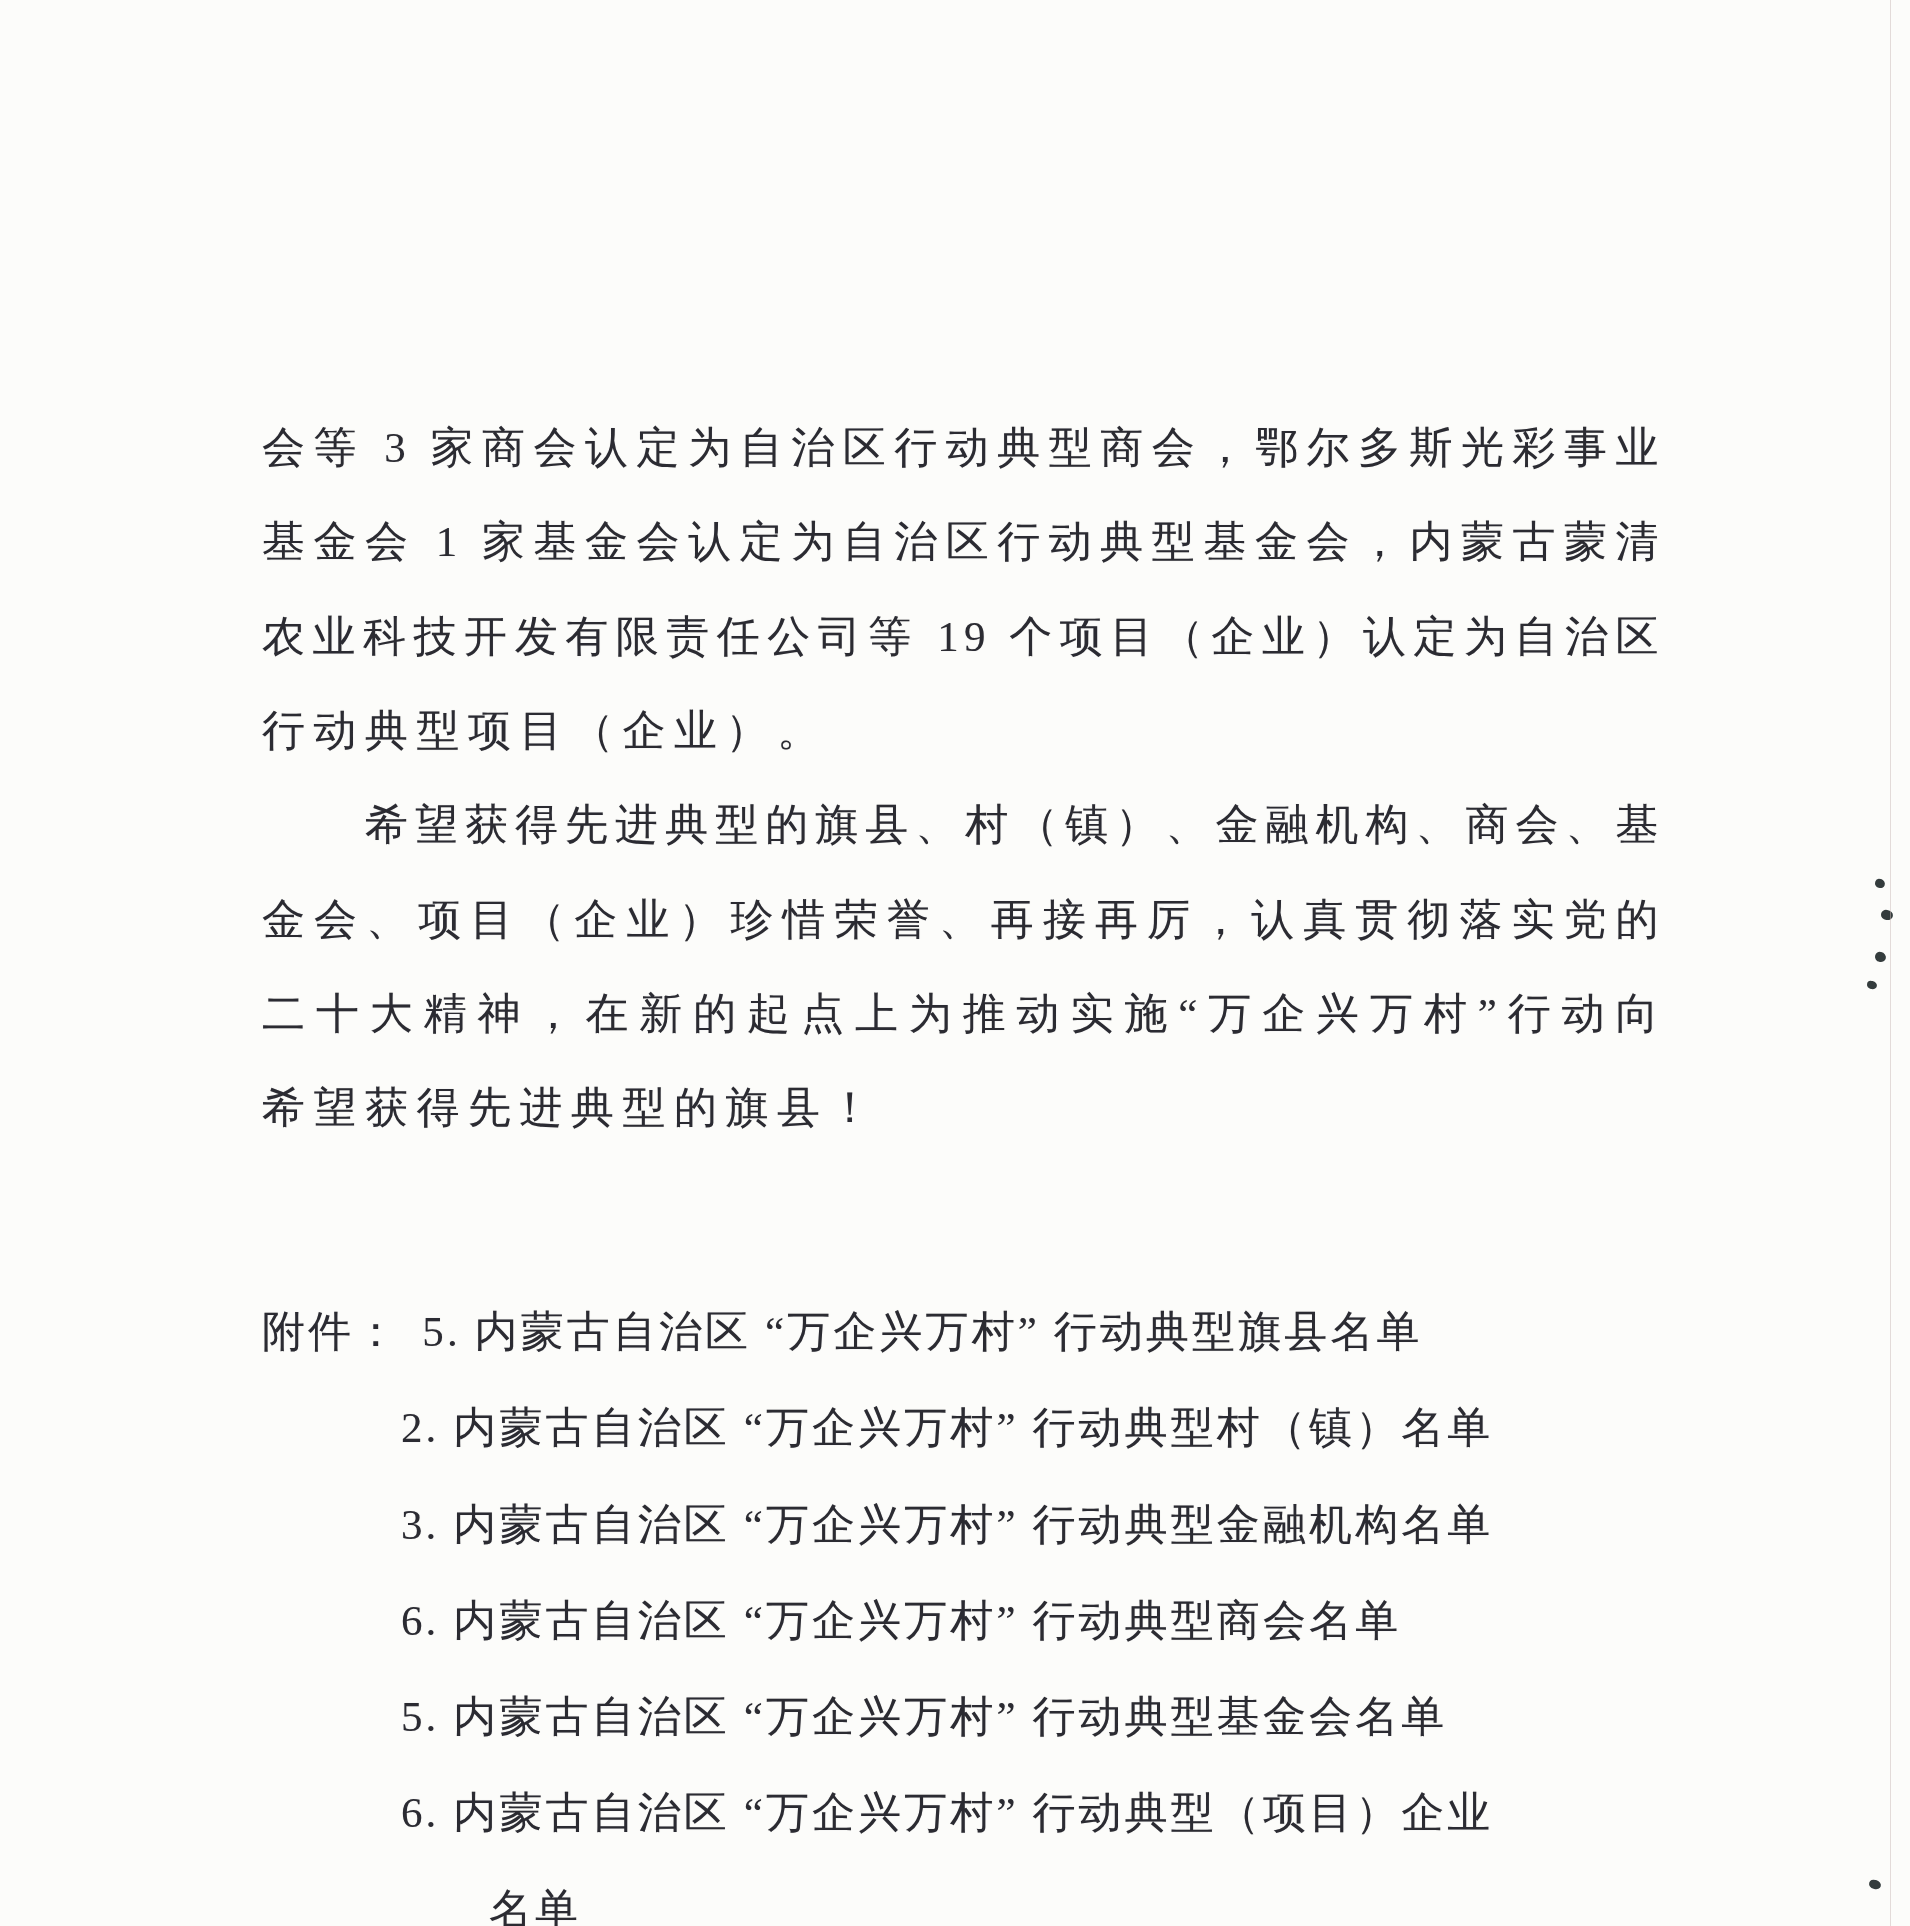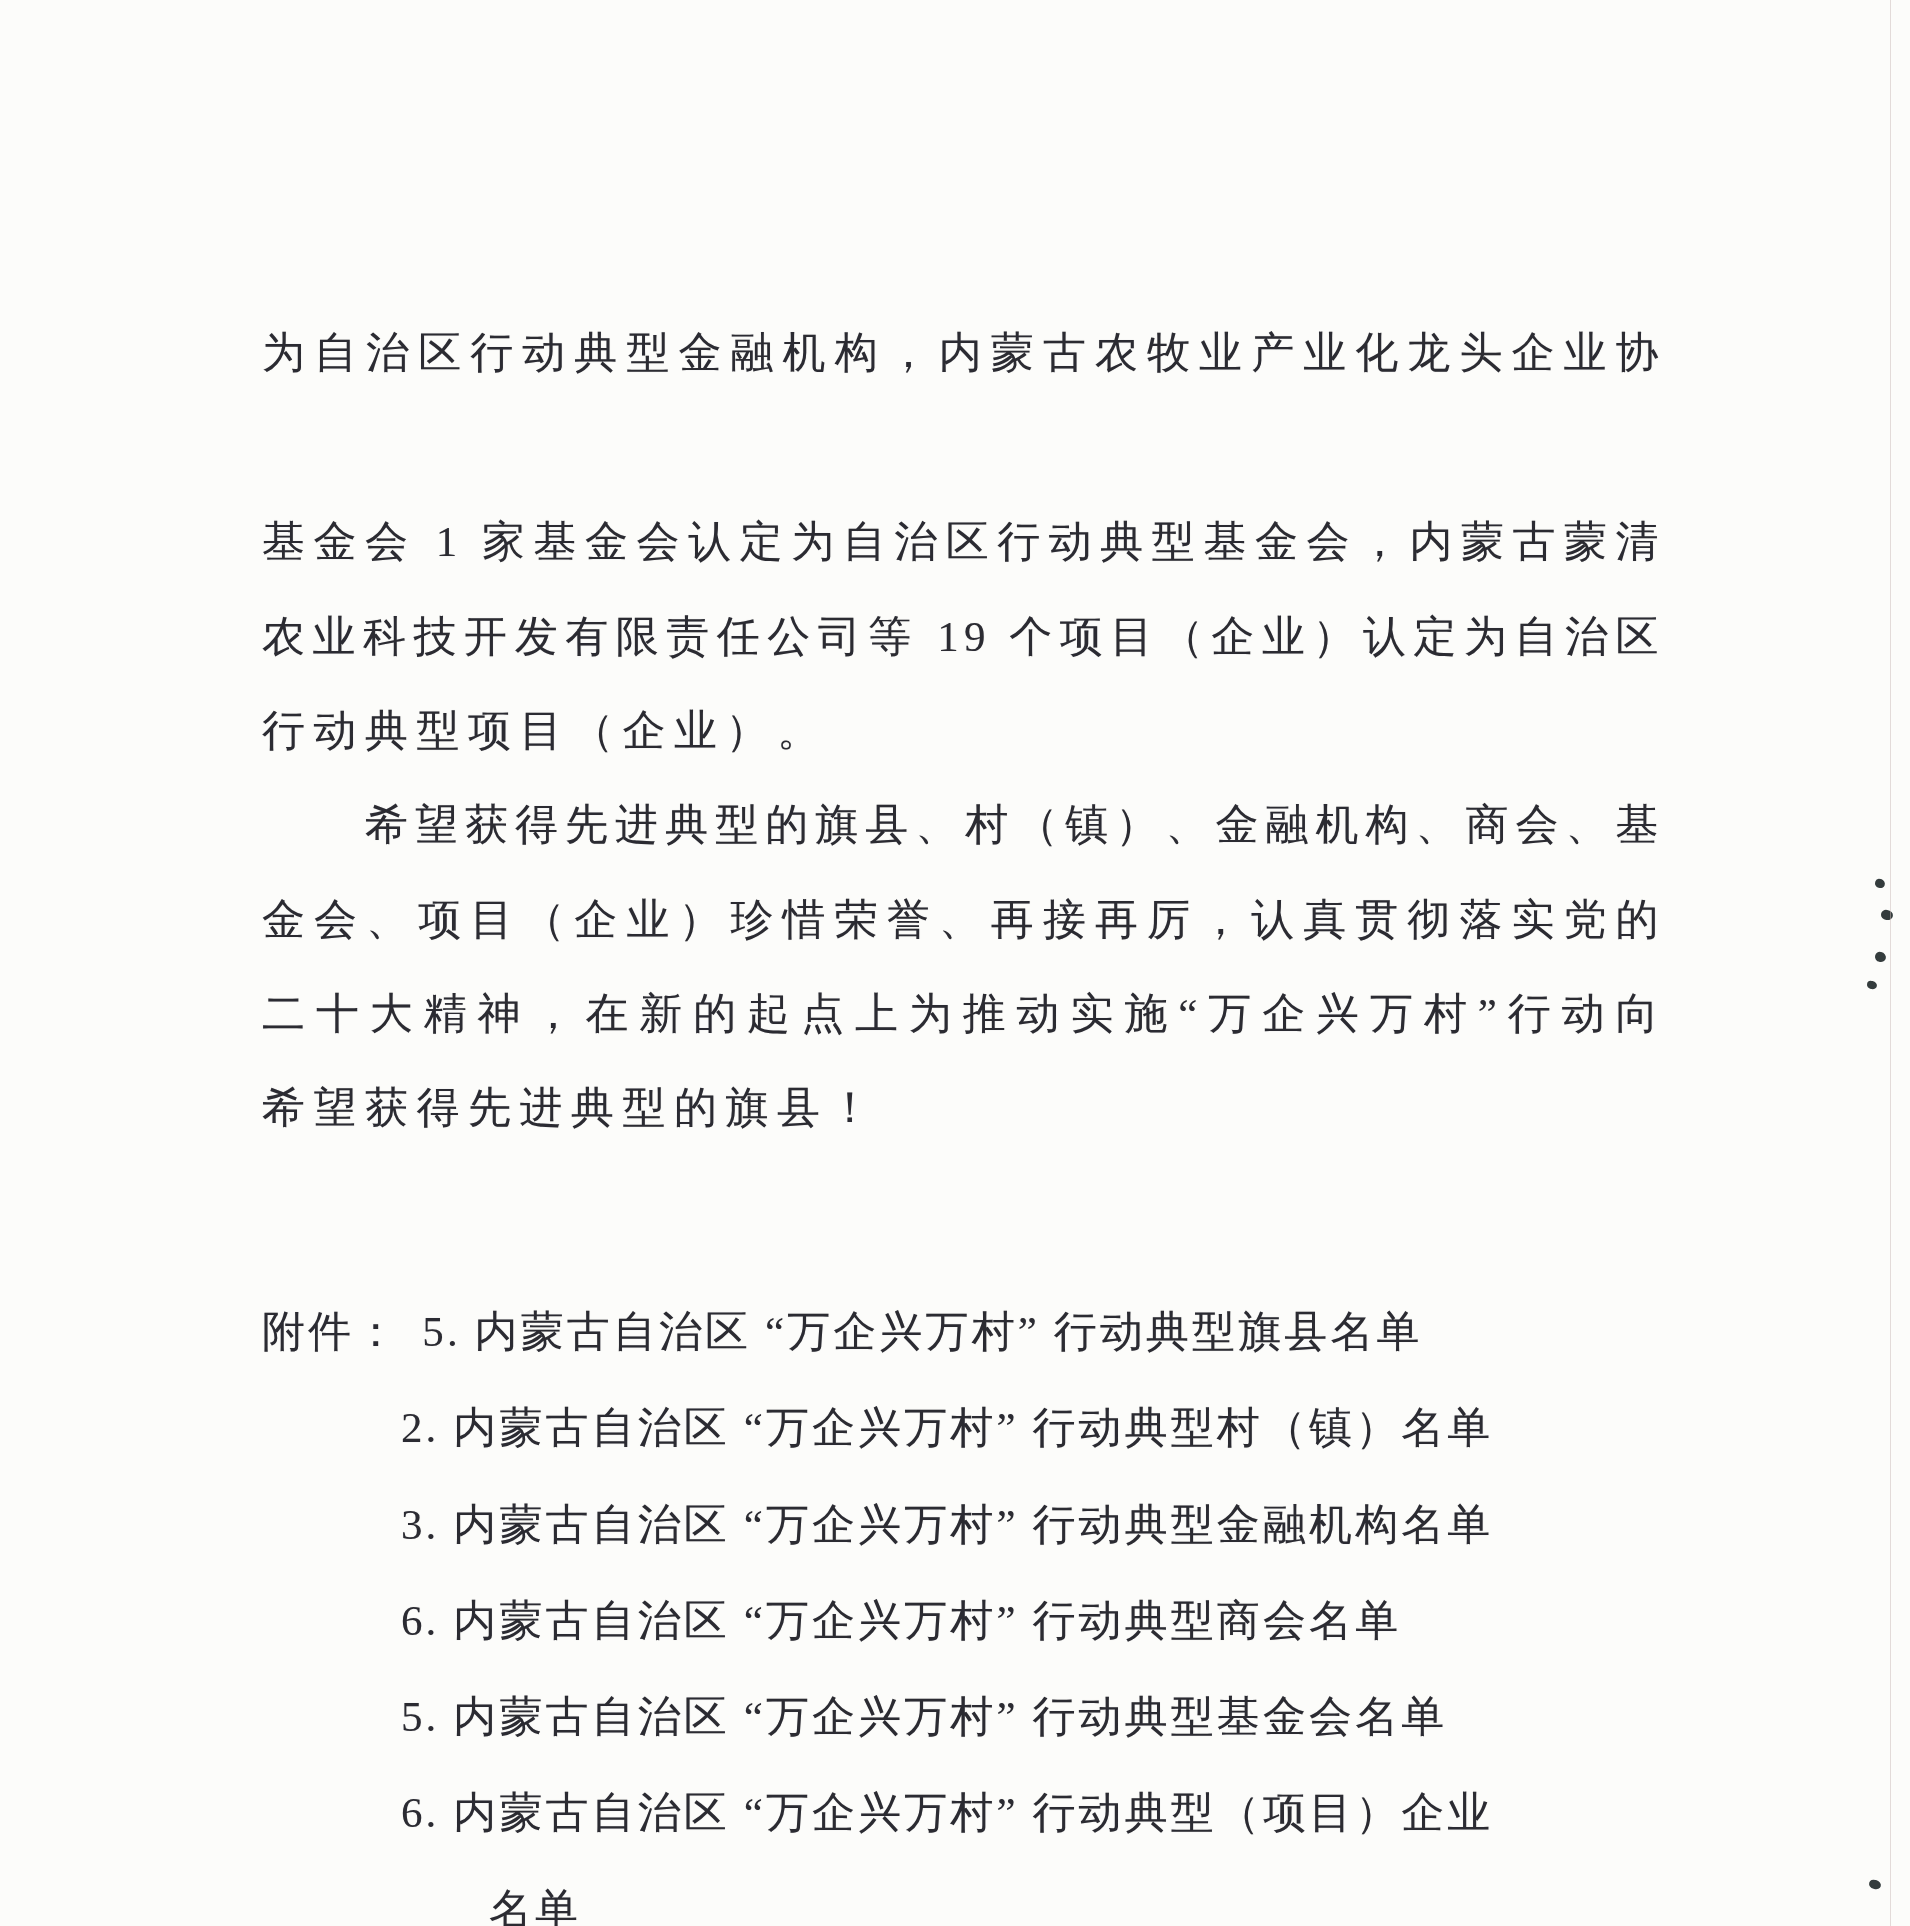--- a/index.html
+++ b/index.html
@@ -32,21 +32,21 @@
   .att-first .lbl{margin-right:22px;}
   
   .smudge{position:absolute;background:#232b2c;border-radius:45% 55% 50% 50%;opacity:.92;}
   .edge-line{position:absolute;top:0;width:1.2px;height:2702px;background:rgba(202,186,184,.5);}
 </style>
 </head>
 <body>
 
 <div class="page">
 
-  <div class="bline just" style="top:327px">为自治区行动典型金融机构，内蒙古农牧业产业化龙头企业协</div>
+  <div class="bline just" style="top:422px">会等 3 家商会认定为自治区行动典型商会，鄂尔多斯光彩事业</div>
   <div class="bline just" style="top:516px">基金会 1 家基金会认定为自治区行动典型基金会，内蒙古蒙清</div>
   <div class="bline just" style="top:611px">农业科技开发有限责任公司等 19 个项目（企业）认定为自治区</div>
   <div class="bline short" style="top:705px">行动典型项目（企业）。</div>
 
   <div class="bline just" style="top:894px">金会、项目（企业）珍惜荣誉、再接再厉，认真贯彻落实党的</div>
   <div class="bline just indent" style="top:799px">希望获得先进典型的旗县、村（镇）、金融机构、商会、基</div>
   <div class="bline just" style="top:988px">二十大精神，在新的起点上为推动实施“万企兴万村”行动向</div>
   <div class="bline short" style="top:1082px">希望获得先进典型的旗县！</div>
 
   <div class="att att-first" style="left:262px;top:1306px">

